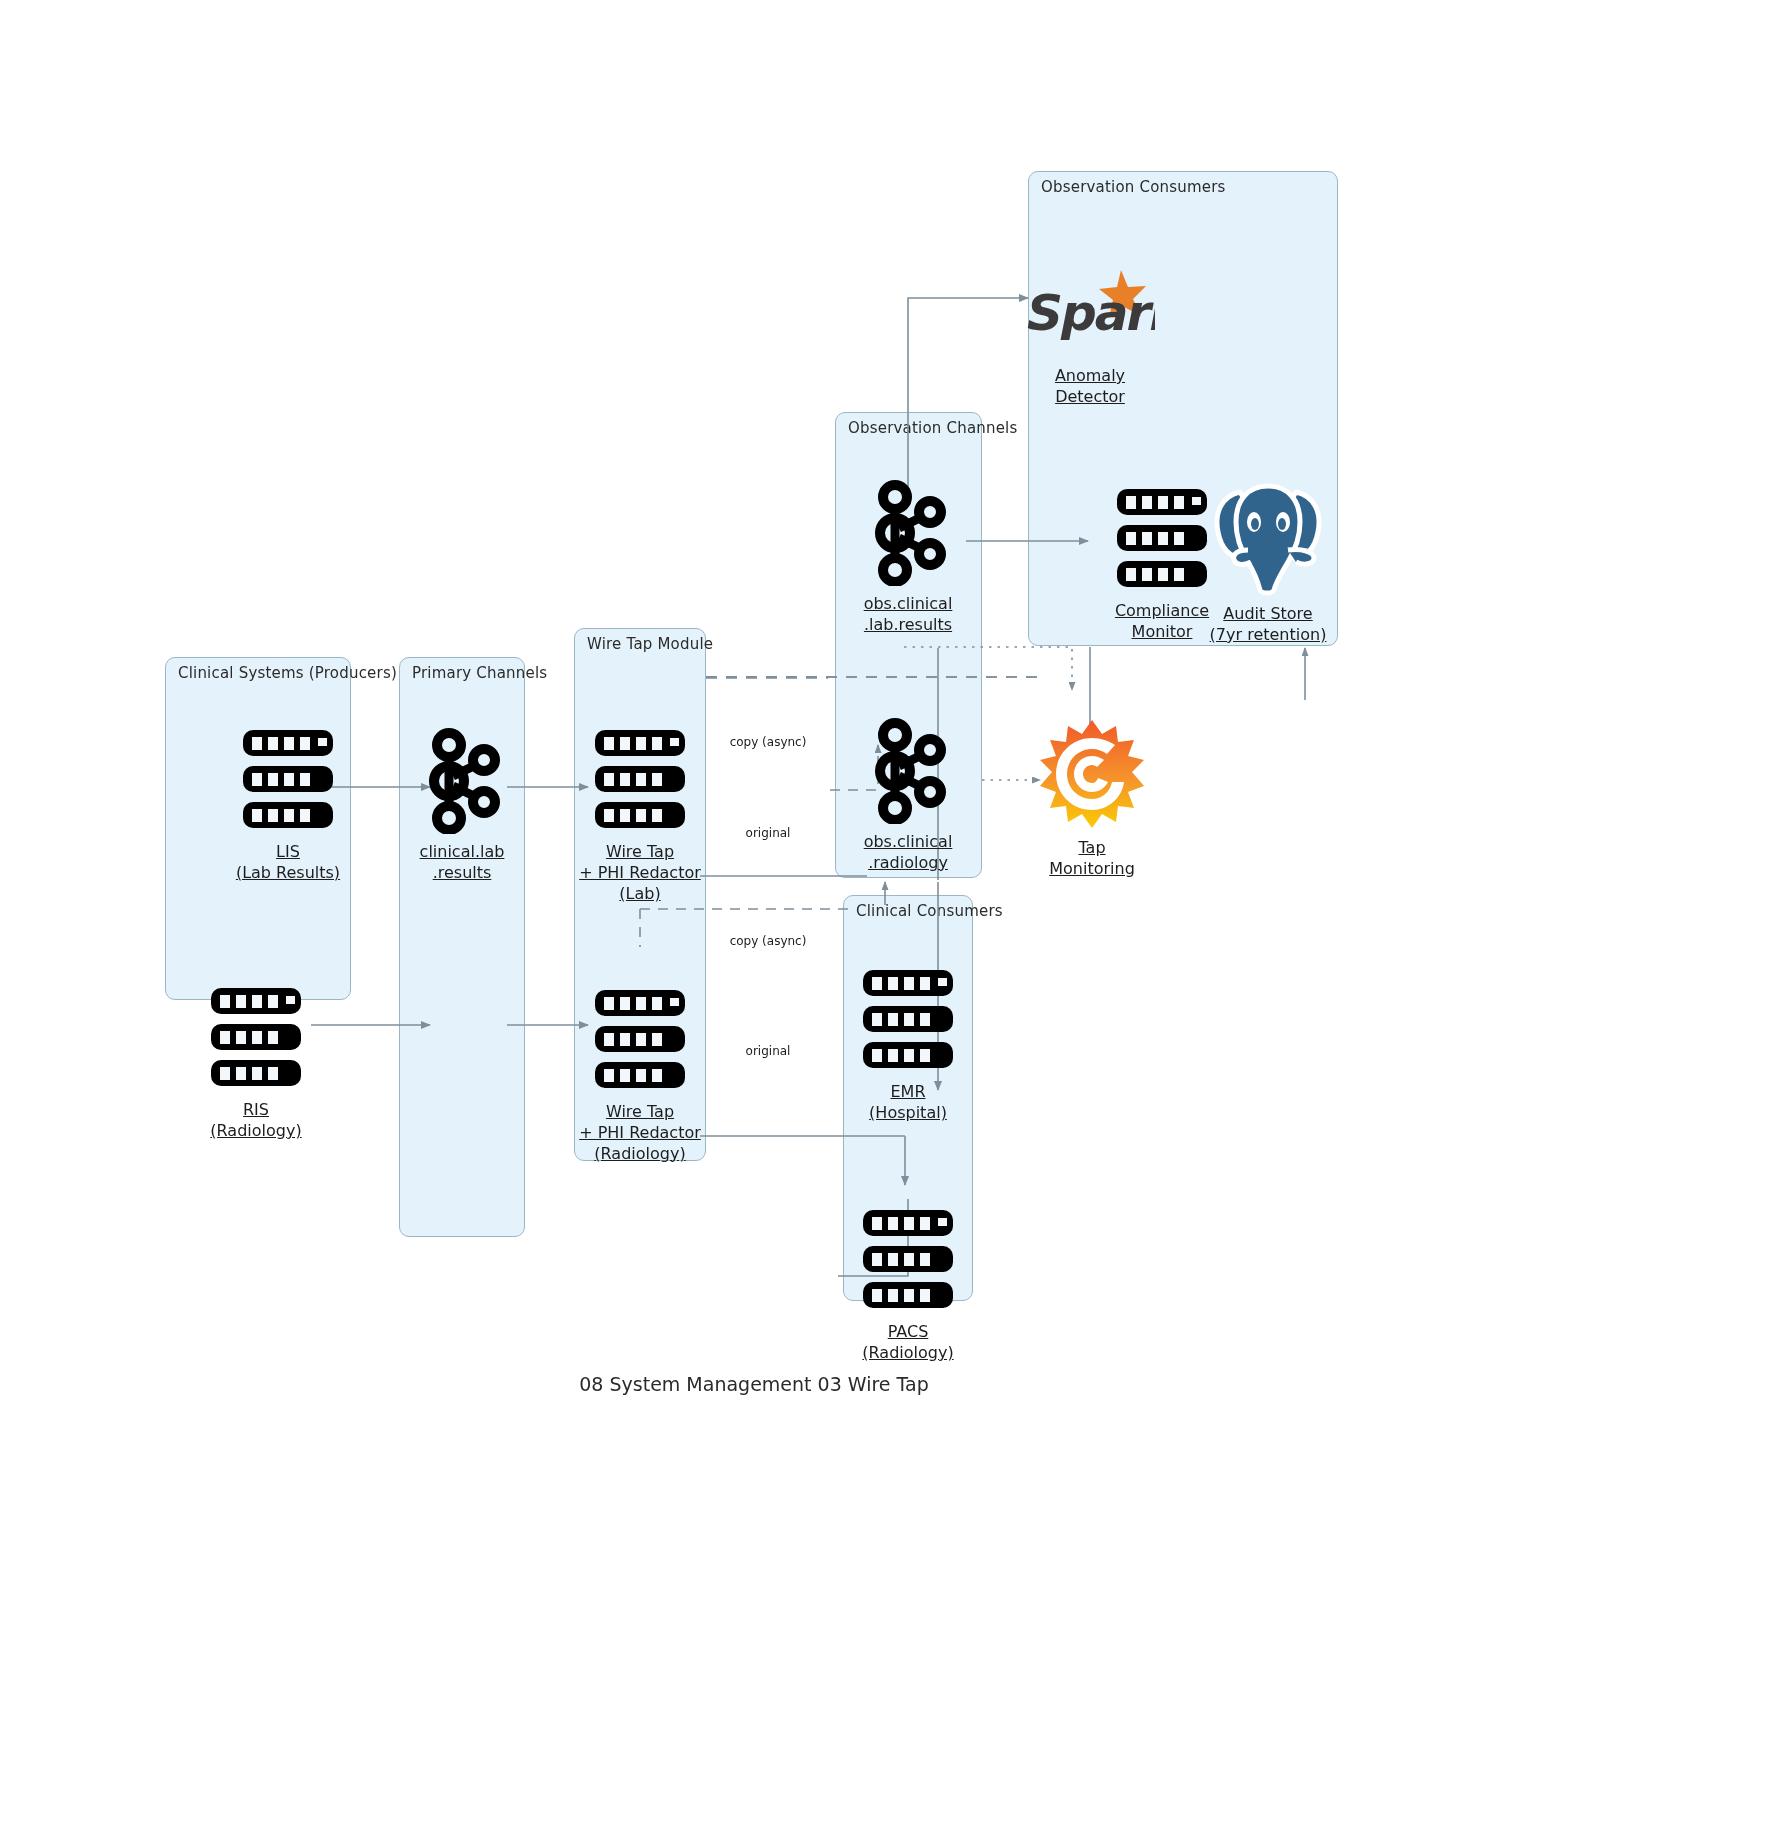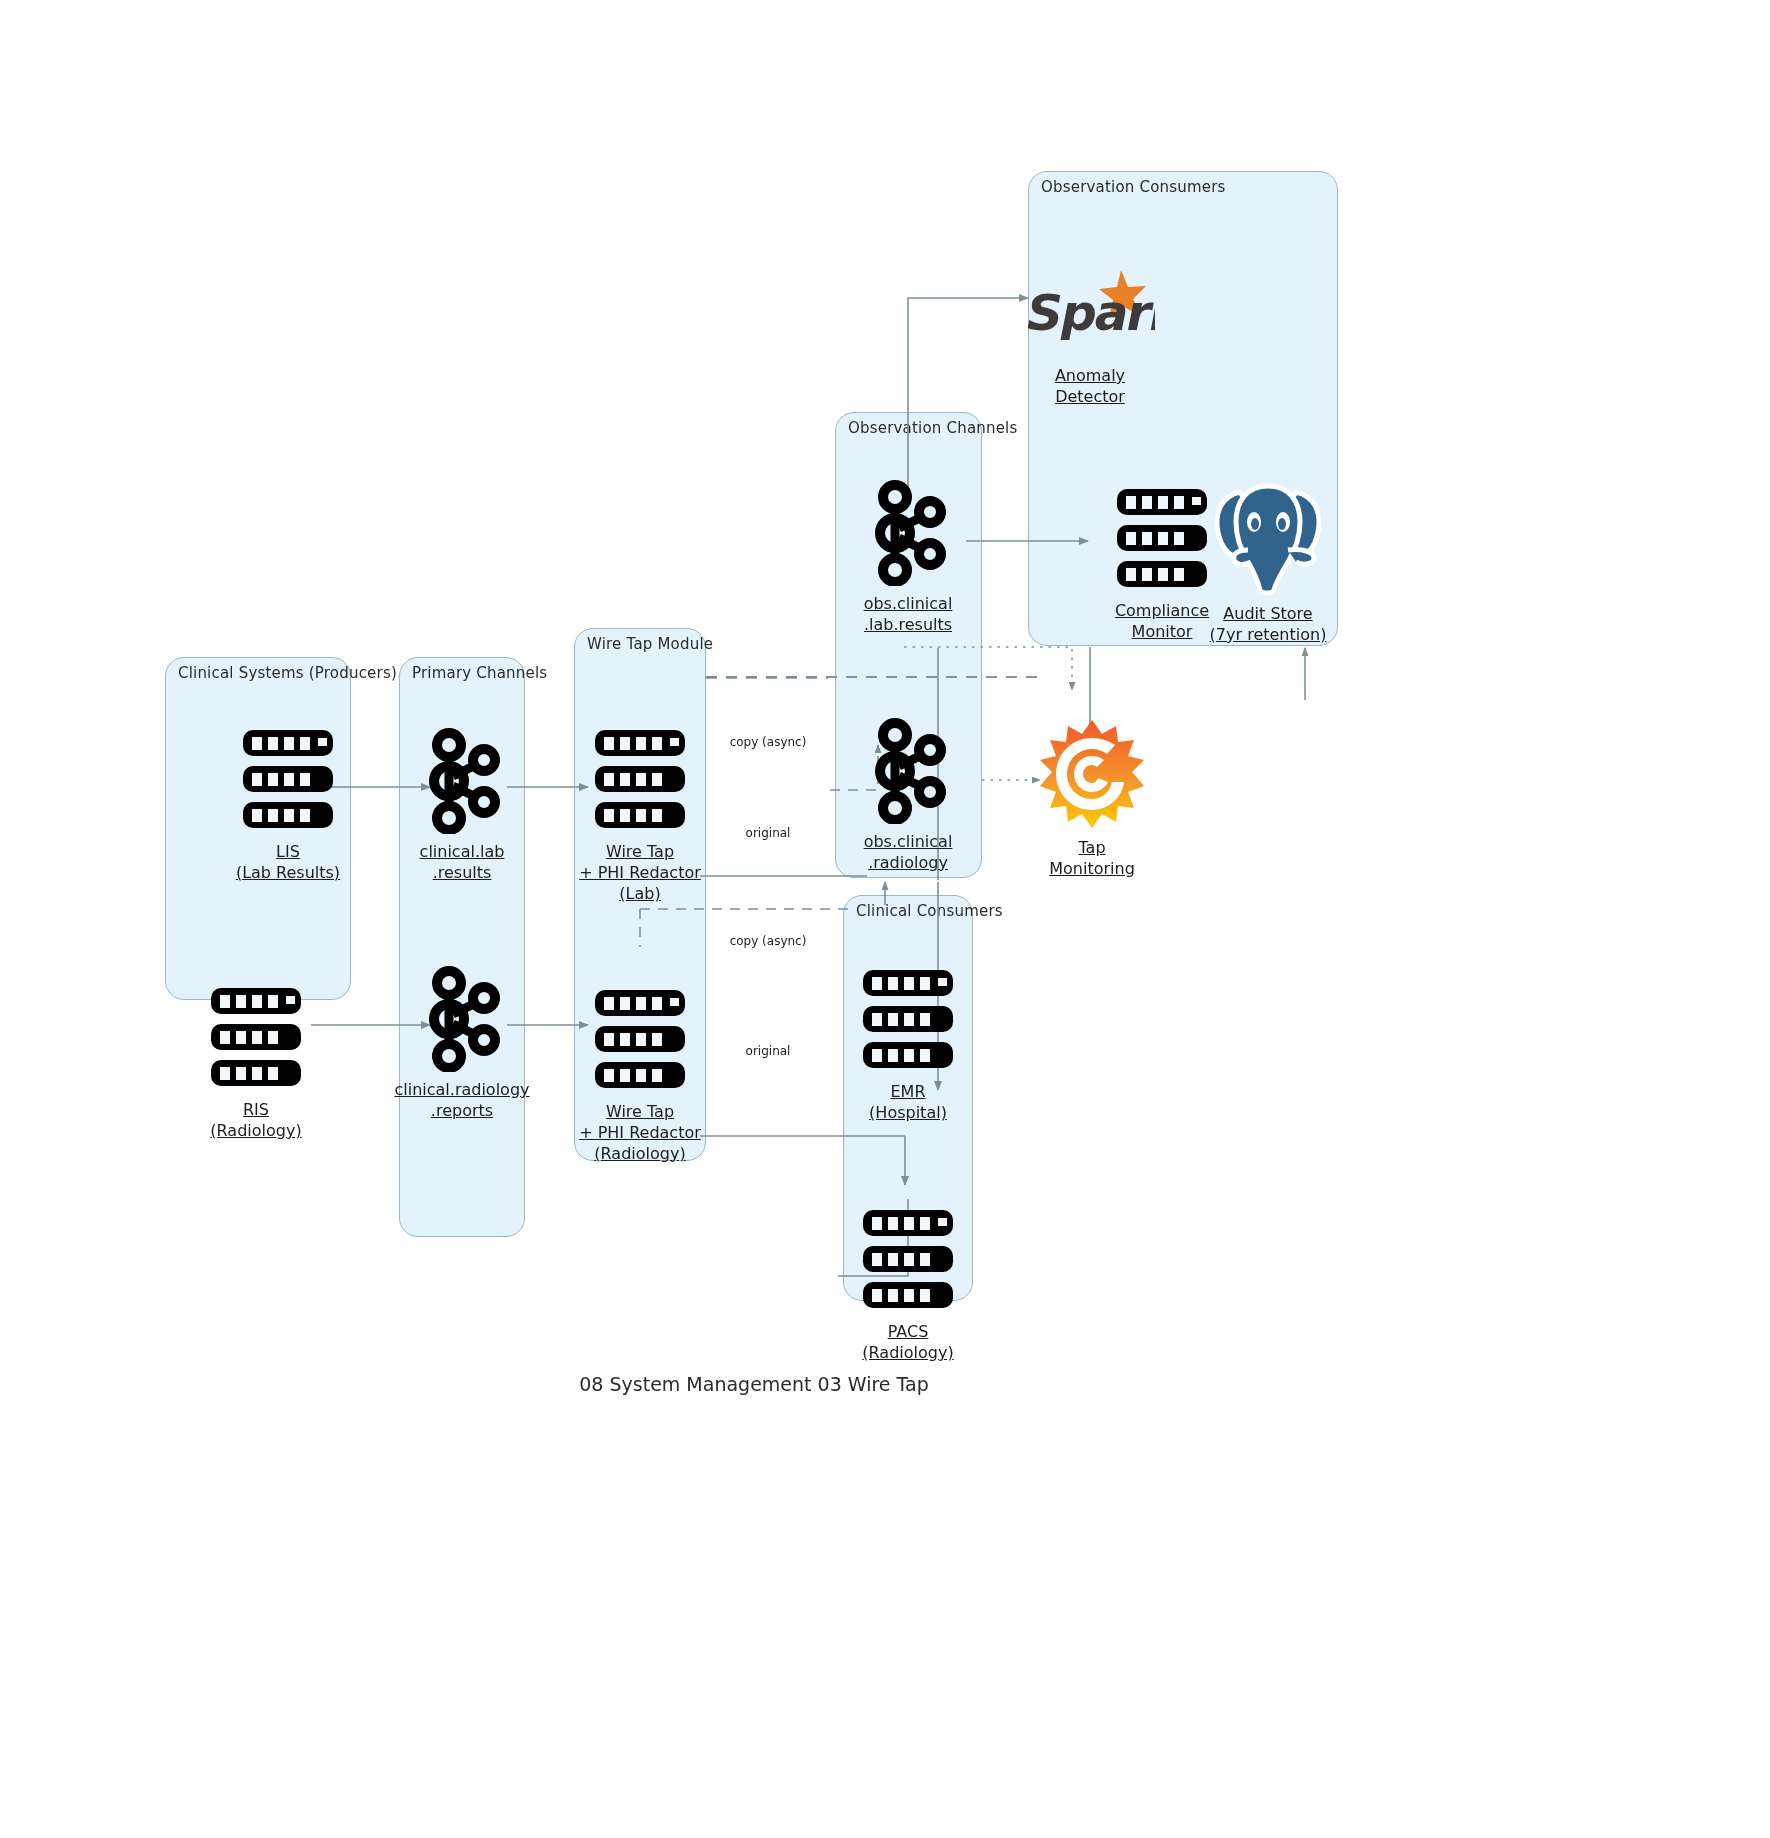--- a/index.html
+++ b/index.html
@@ -15,21 +15,21 @@
     width: 1770px;
     height: 1838px;
     background: #ffffff;
     overflow: hidden;
   }
   
   .group {
     position: absolute;
     background: #e3f2fb;
     border: 1px solid #9bb7c6;
-    border-radius: 19px;
+    border-radius: 10px;
     box-sizing: border-box;
   }
   .group-title {
     position: absolute;
     top: 6px;
     left: 12px;
     font-size: 15px;
     color: #2b2b2b;
     letter-spacing: 0.2px;
     white-space: nowrap;
@@ -252,41 +252,20 @@
           <circle cx="29" cy="90" r="12"></circle>
           <circle cx="64" cy="32" r="11"></circle>
           <circle cx="64" cy="74" r="11"></circle>
         </g>
       </svg>
     </div>
     <div class="node-label">clinical.lab
 .results</div>
   </div>
 
-  <div class="node" style="left:462px; top:966px;">
-    <div class="icon-wrap">
-      <svg width="84" height="106" viewBox="0 0 84 106" xmlns="http://www.w3.org/2000/svg">
-        <g stroke="#000000" stroke-width="9" fill="none">
-          <line x1="29" y1="26" x2="29" y2="52"></line>
-          <line x1="29" y1="52" x2="29" y2="82"></line>
-          <line x1="33" y1="48" x2="58" y2="36"></line>
-          <line x1="33" y1="58" x2="58" y2="70"></line>
-        </g>
-        <g fill="none" stroke="#000000" stroke-width="10">
-          <circle cx="29" cy="17" r="12"></circle>
-          <circle cx="29" cy="53" r="15"></circle>
-          <circle cx="29" cy="90" r="12"></circle>
-          <circle cx="64" cy="32" r="11"></circle>
-          <circle cx="64" cy="74" r="11"></circle>
-        </g>
-      </svg>
-    </div>
-    <div class="node-label">clinical.radiology
-.reports</div>
-  </div>
 
   <div class="node" style="left:640px; top:728px;">
     <div class="icon-wrap">
       <svg width="92" height="106" viewBox="0 0 92 106" xmlns="http://www.w3.org/2000/svg">
         <g fill="#000000">
           <rect x="1" y="2" width="90" height="26" rx="10"></rect>
           <rect x="1" y="38" width="90" height="26" rx="10"></rect>
           <rect x="1" y="74" width="90" height="26" rx="10"></rect>
         </g>
         <g fill="#f2f7fb">

